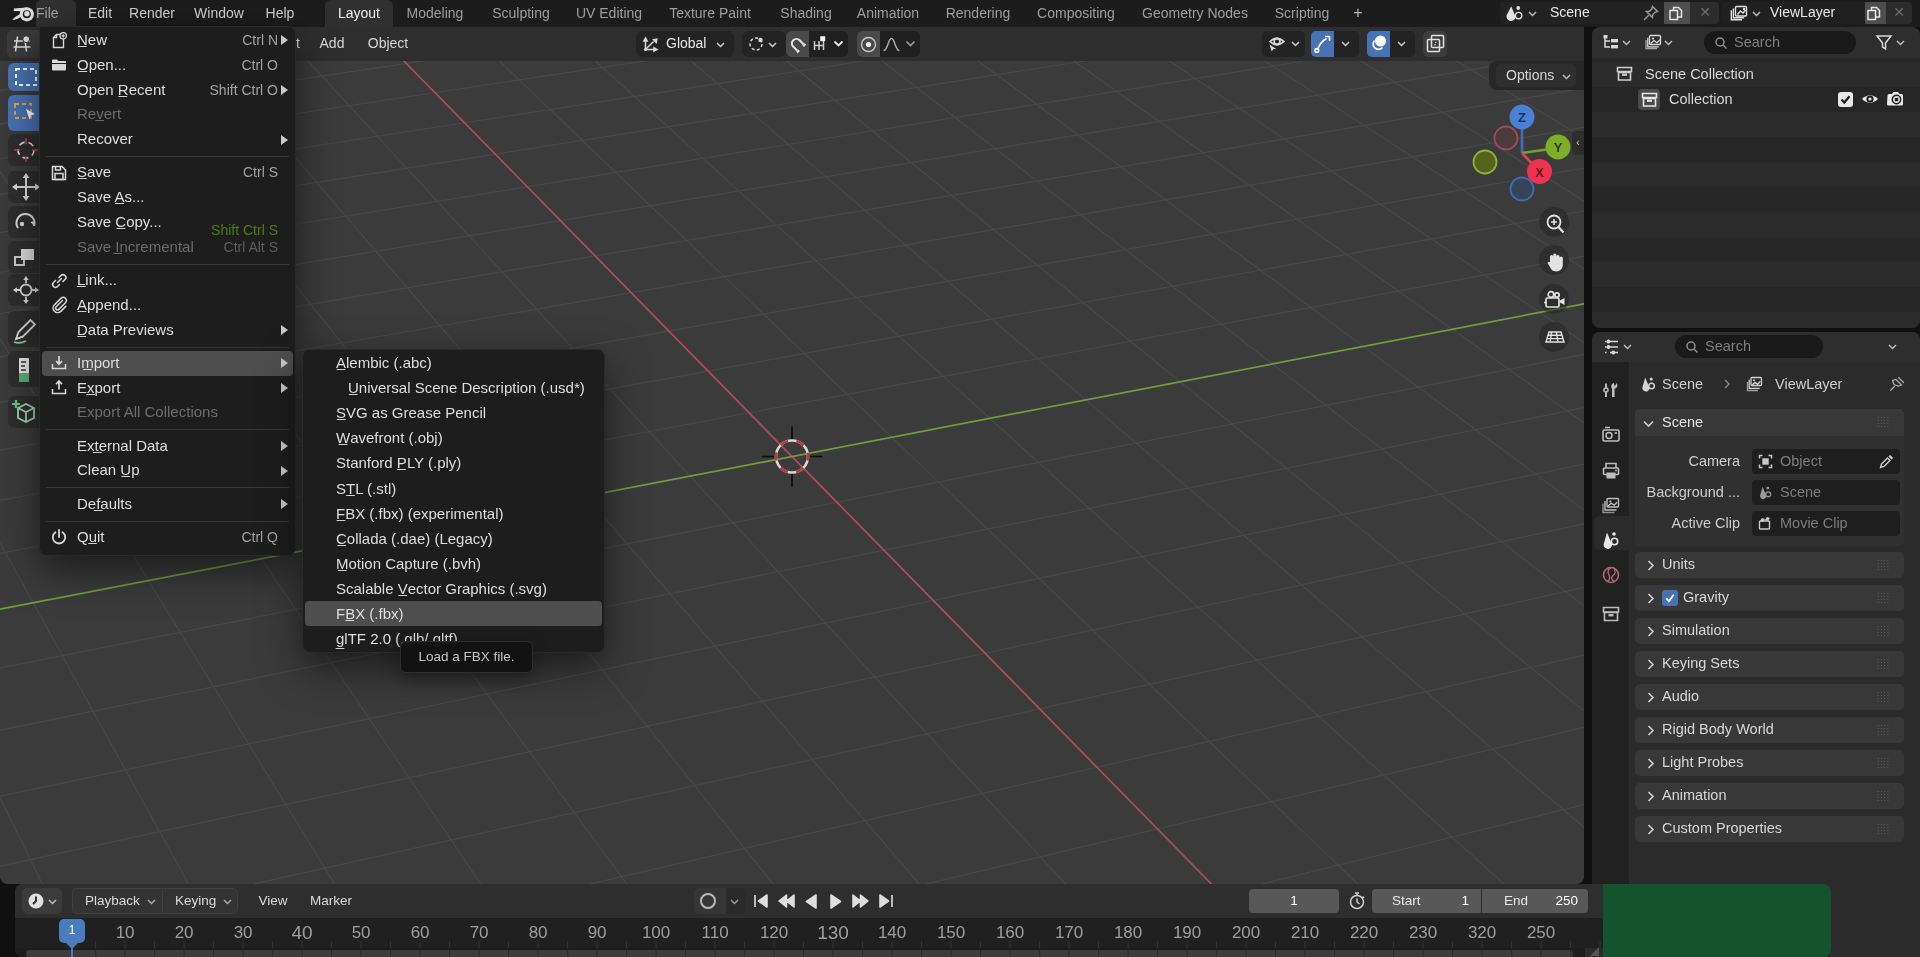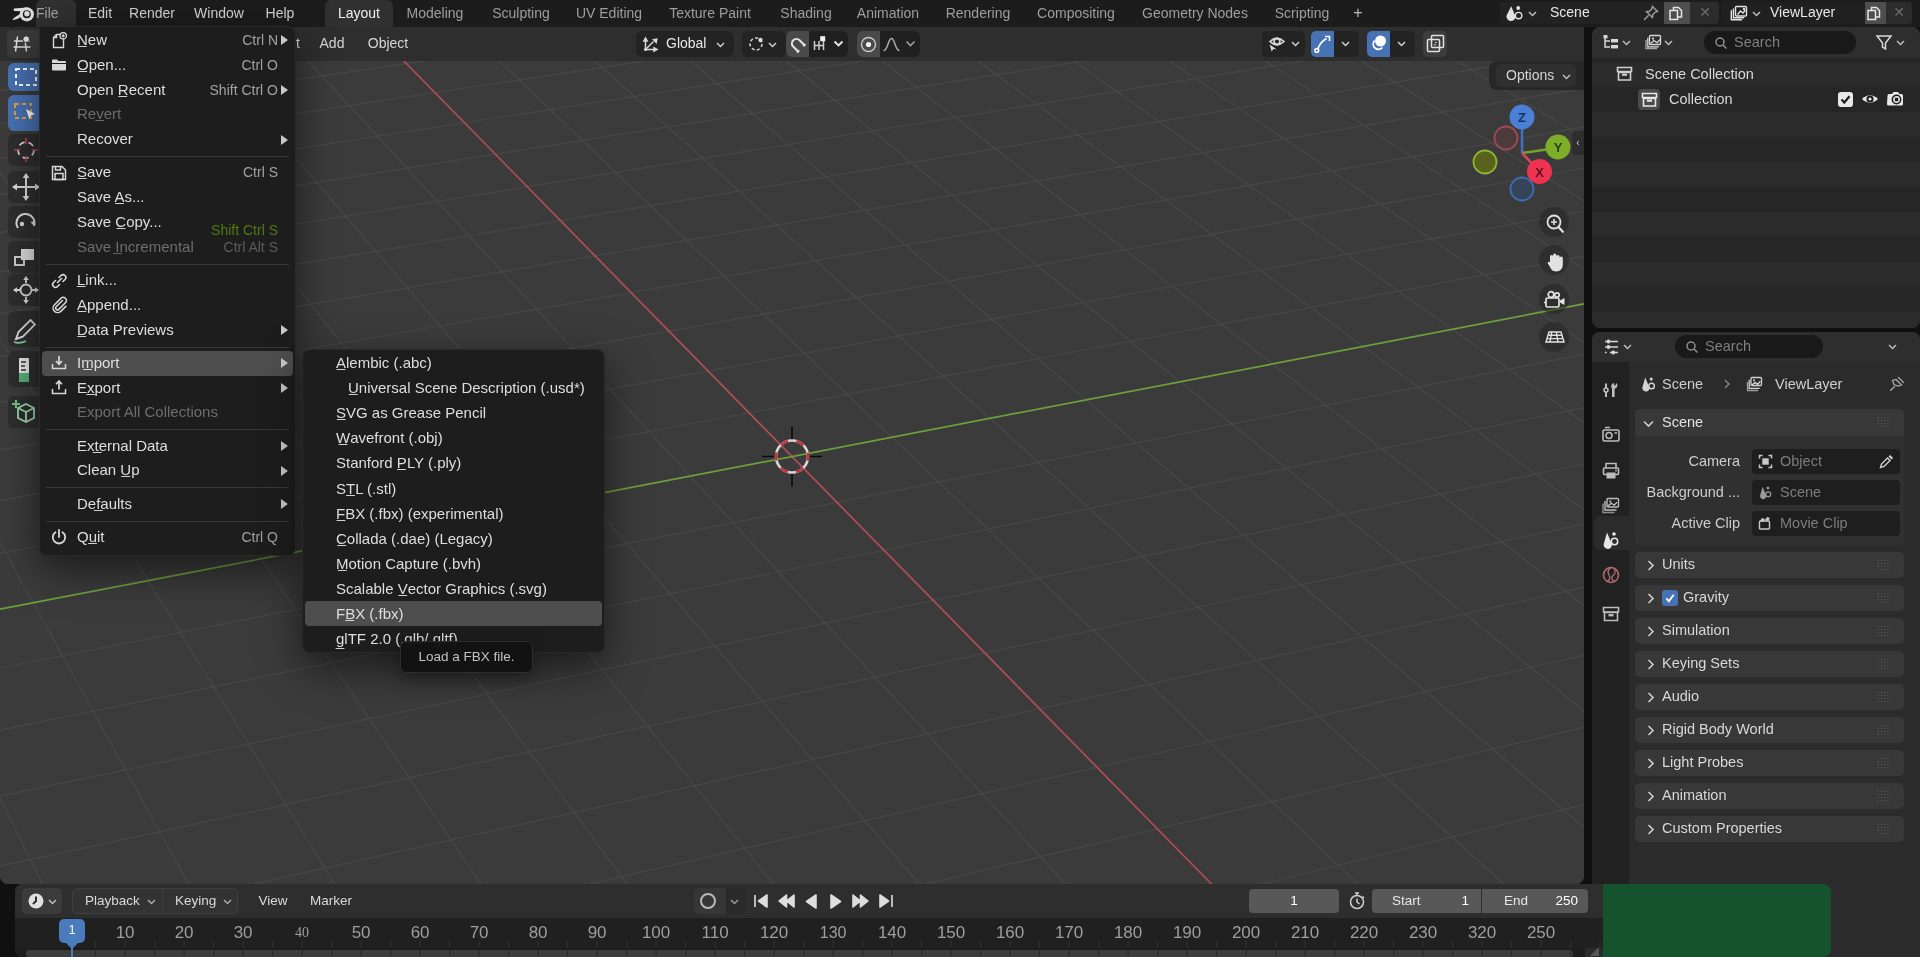--- a/index.html
+++ b/index.html
@@ -623,30 +623,30 @@
     <div class="abs" style="left:1357px;top:5px;width:109px;height:24px;background:#585858;border-radius:4px 0 0 4px;"></div>
     <div class="abs" style="left:1377px;top:5px;height:24px;color:#e6e6e6;font-size:13.5px;line-height:23px;">Start</div>
     <div class="abs" style="left:1430px;top:5px;width:24px;height:24px;color:#fff;font-size:13.5px;line-height:23px;text-align:right;">1</div>
     <div class="abs" style="left:1467px;top:5px;width:106px;height:24px;background:#585858;border-radius:0 4px 4px 0;"></div>
     <div class="abs" style="left:1489px;top:5px;height:24px;color:#e6e6e6;font-size:13.5px;line-height:23px;">End</div>
     <div class="abs" style="left:1527px;top:5px;width:36px;height:24px;color:#fff;font-size:13.5px;line-height:23px;text-align:right;">250</div>
     <div class="abs" style="left:0;top:34px;width:1588px;height:30px;background:#202020;"></div>
     <div class="abs" style="left:85.1px;top:38px;width:50px;height:22px;color:#9e9e9e;font-size:17px;text-align:center;line-height:22px;">10</div>
     <div class="abs" style="left:144.1px;top:38px;width:50px;height:22px;color:#9e9e9e;font-size:17px;text-align:center;line-height:22px;">20</div>
     <div class="abs" style="left:203.1px;top:38px;width:50px;height:22px;color:#9e9e9e;font-size:17px;text-align:center;line-height:22px;">30</div>
-    <div class="abs" style="left:262.1px;top:38px;width:50px;height:22px;color:#9e9e9e;font-size:14px;text-align:center;line-height:22px;font-family:Liberation Serif, serif;">40</div>
+    <div class="abs" style="left:262.1px;top:38px;width:50px;height:22px;color:#9e9e9e;font-size:19px;text-align:center;line-height:22px;">40</div>
     <div class="abs" style="left:321.1px;top:38px;width:50px;height:22px;color:#9e9e9e;font-size:17px;text-align:center;line-height:22px;">50</div>
     <div class="abs" style="left:380.1px;top:38px;width:50px;height:22px;color:#9e9e9e;font-size:17px;text-align:center;line-height:22px;">60</div>
     <div class="abs" style="left:439.1px;top:38px;width:50px;height:22px;color:#9e9e9e;font-size:17px;text-align:center;line-height:22px;">70</div>
     <div class="abs" style="left:498.1px;top:38px;width:50px;height:22px;color:#9e9e9e;font-size:17px;text-align:center;line-height:22px;">80</div>
     <div class="abs" style="left:557.1px;top:38px;width:50px;height:22px;color:#9e9e9e;font-size:17px;text-align:center;line-height:22px;">90</div>
     <div class="abs" style="left:616.1px;top:38px;width:50px;height:22px;color:#9e9e9e;font-size:17px;text-align:center;line-height:22px;">100</div>
     <div class="abs" style="left:675.1px;top:38px;width:50px;height:22px;color:#9e9e9e;font-size:17px;text-align:center;line-height:22px;">110</div>
     <div class="abs" style="left:734.1px;top:38px;width:50px;height:22px;color:#9e9e9e;font-size:17px;text-align:center;line-height:22px;">120</div>
-    <div class="abs" style="left:793.1px;top:38px;width:50px;height:22px;color:#9e9e9e;font-size:16px;text-align:center;line-height:22px;">130</div>
+    <div class="abs" style="left:793.1px;top:38px;width:50px;height:22px;color:#9e9e9e;font-size:19px;text-align:center;line-height:22px;">130</div>
     <div class="abs" style="left:852.1px;top:38px;width:50px;height:22px;color:#9e9e9e;font-size:17px;text-align:center;line-height:22px;">140</div>
     <div class="abs" style="left:911.1px;top:38px;width:50px;height:22px;color:#9e9e9e;font-size:17px;text-align:center;line-height:22px;">150</div>
     <div class="abs" style="left:970.1px;top:38px;width:50px;height:22px;color:#9e9e9e;font-size:17px;text-align:center;line-height:22px;">160</div>
     <div class="abs" style="left:1029.1px;top:38px;width:50px;height:22px;color:#9e9e9e;font-size:17px;text-align:center;line-height:22px;">170</div>
     <div class="abs" style="left:1088.1px;top:38px;width:50px;height:22px;color:#9e9e9e;font-size:17px;text-align:center;line-height:22px;">180</div>
     <div class="abs" style="left:1147.1px;top:38px;width:50px;height:22px;color:#9e9e9e;font-size:17px;text-align:center;line-height:22px;">190</div>
     <div class="abs" style="left:1206.1px;top:38px;width:50px;height:22px;color:#9e9e9e;font-size:17px;text-align:center;line-height:22px;">200</div>
     <div class="abs" style="left:1265.1px;top:38px;width:50px;height:22px;color:#9e9e9e;font-size:17px;text-align:center;line-height:22px;">210</div>
     <div class="abs" style="left:1324.1px;top:38px;width:50px;height:22px;color:#9e9e9e;font-size:17px;text-align:center;line-height:22px;">220</div>
     <div class="abs" style="left:1383.1px;top:38px;width:50px;height:22px;color:#9e9e9e;font-size:17px;text-align:center;line-height:22px;">230</div>

